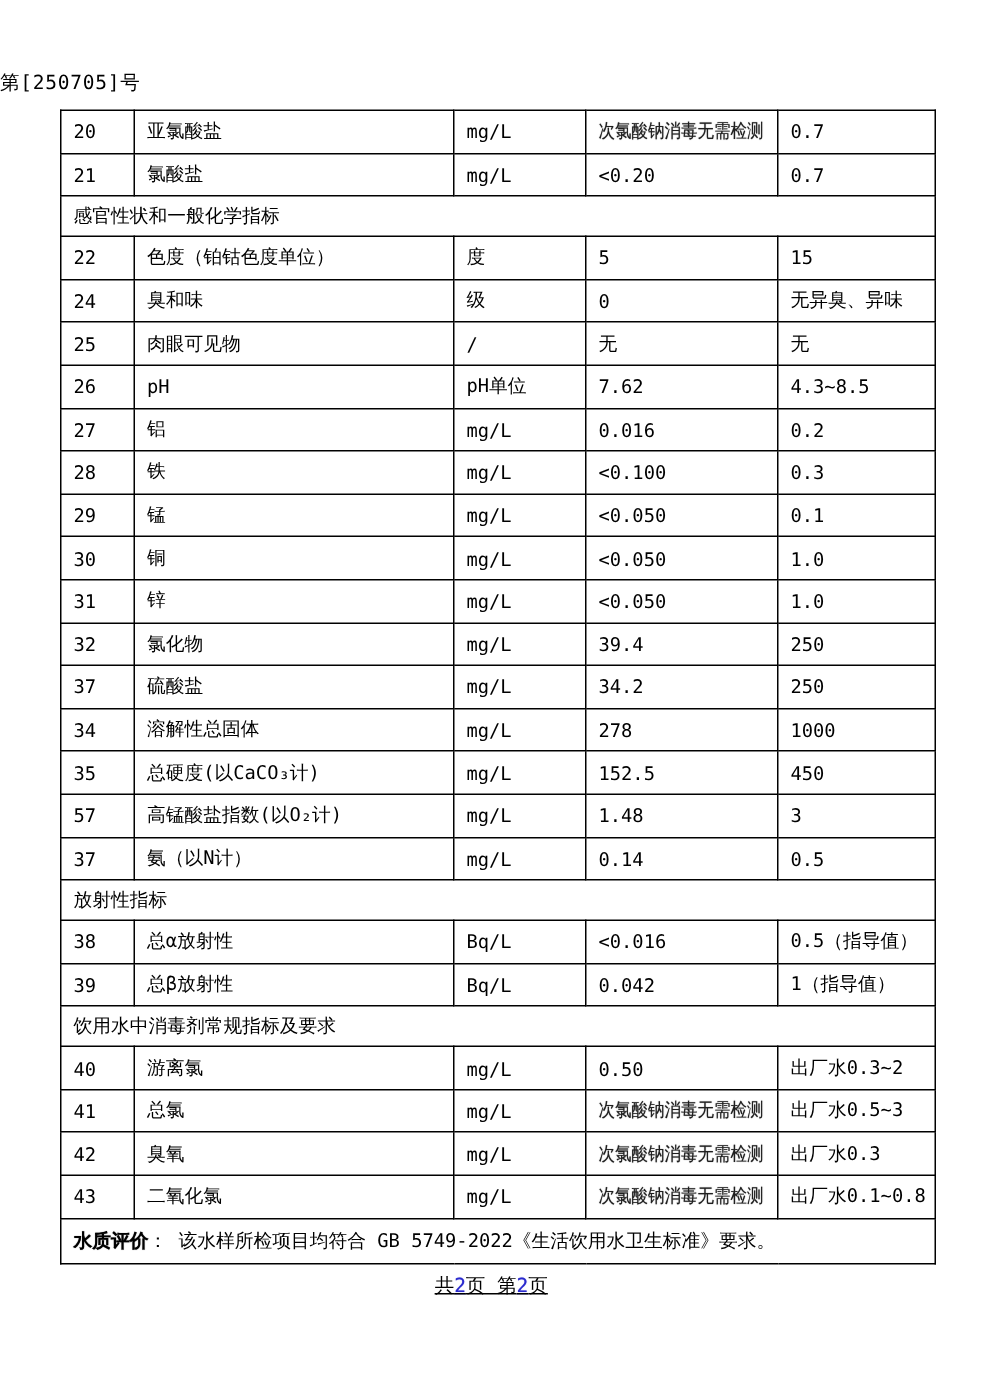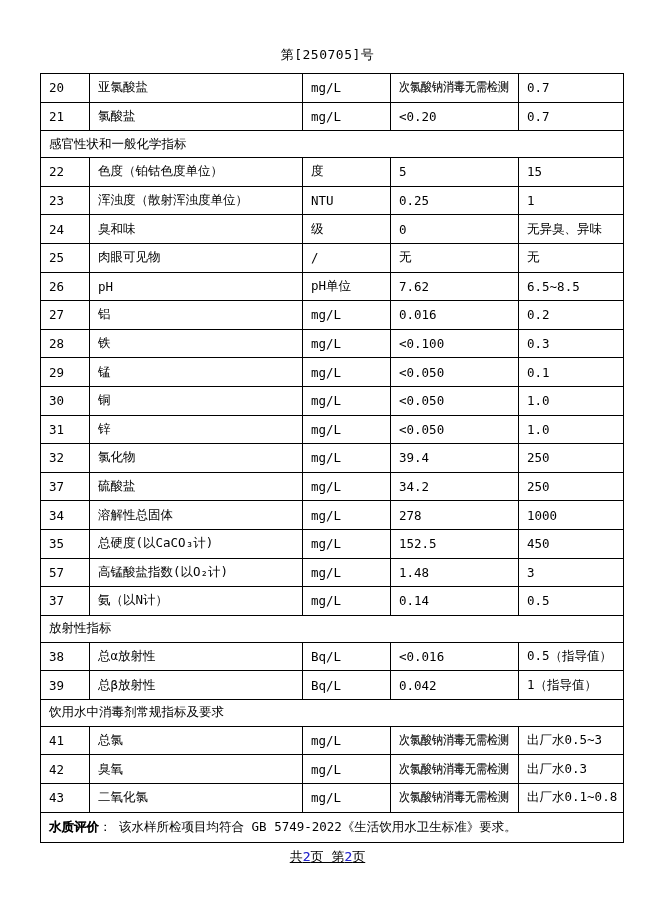--- a/index.html
+++ b/index.html
@@ -11,21 +11,20 @@
   }
   .page {
     position: relative;
     width: 655px;
     height: 923px;
     background: #ffffff;
     overflow: hidden;
   }
   .report-no {
     padding-top: 46px;
-    text-align: center;
     font-size: 13px;
     letter-spacing: 0.5px;
   }
   table.wq-table {
     border-collapse: collapse;
     table-layout: fixed;
     margin: 9px 0 0 40px;
     width: 583px;
     padding-left: 24px;
   }
@@ -102,46 +101,39 @@
           <td colspan="5">感官性状和一般化学指标</td>
         </tr>
         <tr class="data-row">
           <td class="col-no">22</td>
           <td class="col-item">色度（铂钴色度单位）</td>
           <td class="col-unit">度</td>
           <td class="col-result">5</td>
           <td class="col-limit">15</td>
         </tr>
         <tr class="data-row">
-          <td class="col-no">23</td>
-          <td class="col-item">浑浊度（散射浑浊度单位）</td>
-          <td class="col-unit">NTU</td>
-          <td class="col-result">0.25</td>
-          <td class="col-limit">1</td>
-        </tr>
-        <tr class="data-row">
           <td class="col-no">24</td>
           <td class="col-item">臭和味</td>
           <td class="col-unit">级</td>
           <td class="col-result">0</td>
           <td class="col-limit">无异臭、异味</td>
         </tr>
         <tr class="data-row">
           <td class="col-no">25</td>
           <td class="col-item">肉眼可见物</td>
           <td class="col-unit">/</td>
           <td class="col-result">无</td>
           <td class="col-limit">无</td>
         </tr>
         <tr class="data-row">
           <td class="col-no">26</td>
           <td class="col-item">pH</td>
           <td class="col-unit">pH单位</td>
           <td class="col-result">7.62</td>
-          <td class="col-limit">6.5~8.5</td>
+          <td class="col-limit">4.3~8.5</td>
         </tr>
         <tr class="data-row">
           <td class="col-no">27</td>
           <td class="col-item">铝</td>
           <td class="col-unit">mg/L</td>
           <td class="col-result">0.016</td>
           <td class="col-limit">0.2</td>
         </tr>
         <tr class="data-row">
           <td class="col-no">28</td>
@@ -227,20 +219,27 @@
           <td class="col-no">39</td>
           <td class="col-item">总β放射性</td>
           <td class="col-unit">Bq/L</td>
           <td class="col-result">0.042</td>
           <td class="col-limit">1（指导值）</td>
         </tr>
         <tr class="section-row">
           <td colspan="5">饮用水中消毒剂常规指标及要求</td>
         </tr>
         <tr class="data-row">
+          <td class="col-no">40</td>
+          <td class="col-item">游离氯</td>
+          <td class="col-unit">mg/L</td>
+          <td class="col-result">0.50</td>
+          <td class="col-limit">出厂水0.3~2</td>
+        </tr>
+        <tr class="data-row">
           <td class="col-no">41</td>
           <td class="col-item">总氯</td>
           <td class="col-unit">mg/L</td>
           <td class="col-result"><span class="filled-value">次氯酸钠消毒无需检测</span></td>
           <td class="col-limit">出厂水0.5~3</td>
         </tr>
         <tr class="data-row">
           <td class="col-no">42</td>
           <td class="col-item">臭氧</td>
           <td class="col-unit">mg/L</td>

